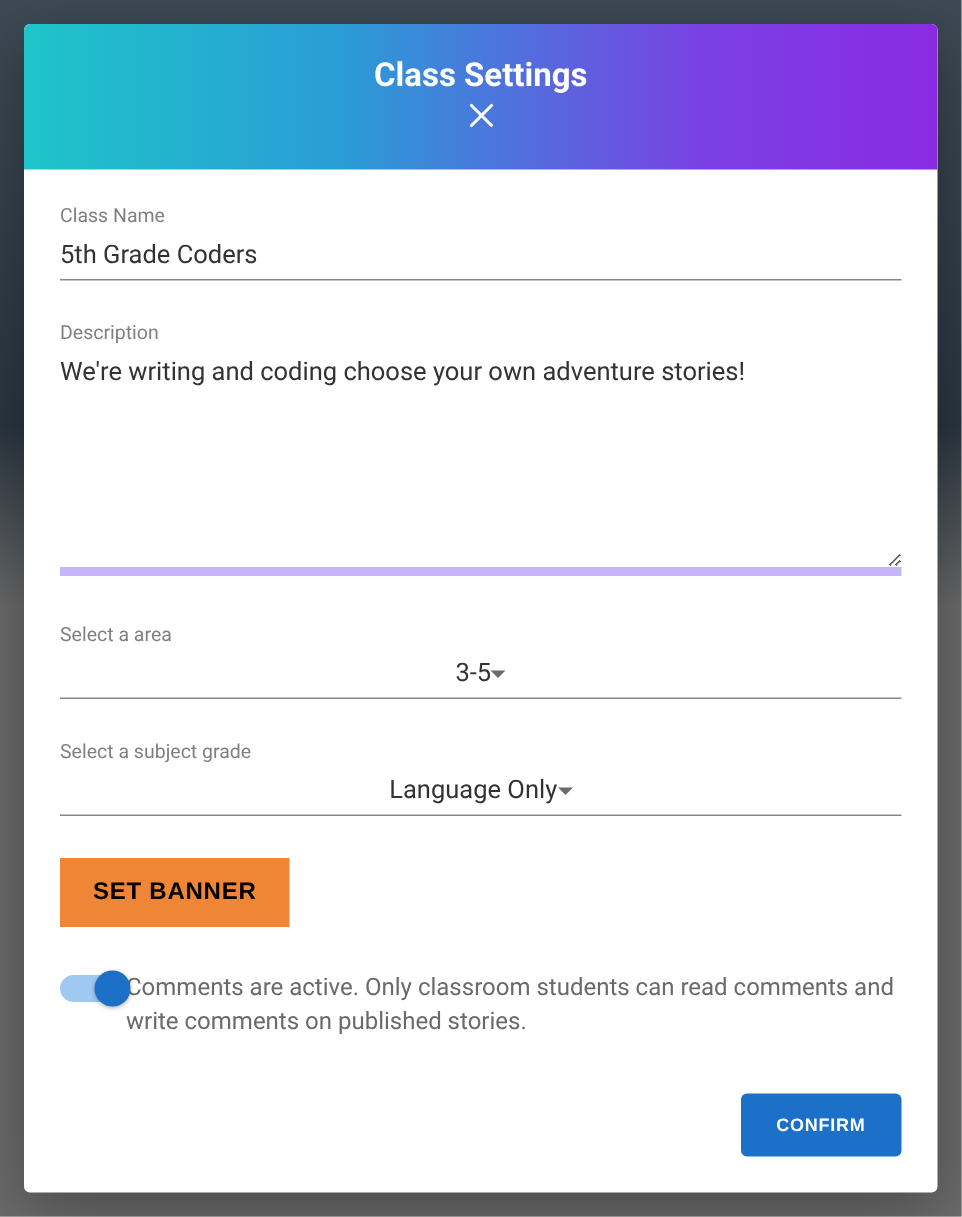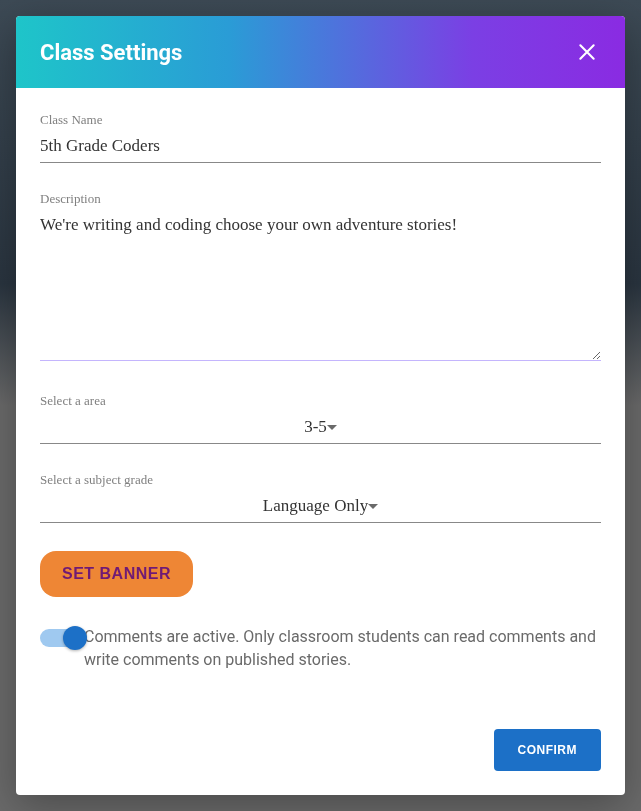--- a/index.html
+++ b/index.html
@@ -32,20 +32,21 @@
       display: flex;
       flex-direction: column;
       overflow: hidden;
     }
     .modal-header {
       background: linear-gradient(90deg, #1ec5c9 0%, #2a9cd6 35%, #7b3fe4 75%, #8a2be2 100%);
       padding: 22px 24px;
       display: flex;
       align-items: center;
       justify-content: space-between;
+      flex-direction: column;
     }
     .modal-title {
       color: #fff;
       font-size: 22px;
       font-weight: 700;
     }
     .close-btn {
       background: none;
       border: none;
       cursor: pointer;
@@ -58,21 +59,20 @@
       width: 20px;
       height: 20px;
     }
     .modal-body {
       flex: 1;
       padding: 24px 24px 20px 24px;
       overflow-y: auto;
     }
     .field {
       margin-bottom: 28px;
-      font-family: Liberation Serif, serif;
     }
     .field-label {
       font-size: 13px;
       color: #808080;
       margin-bottom: 4px;
       display: block;
     }
     .text-input {
       width: 100%;
       border: none;
@@ -80,21 +80,21 @@
       font-size: 17px;
       color: #333;
       padding: 4px 0 6px 0;
       outline: none;
       background: transparent;
       font-family: inherit;
     }
     .textarea-input {
       width: 100%;
       border: none;
-      border-bottom: 1px solid #c4b5fd;
+      border-bottom: 6px solid #c4b5fd;
       font-size: 17px;
       color: #333;
       padding: 4px 0 6px 0;
       outline: none;
       background: transparent;
       font-family: inherit;
       resize: both;
       min-height: 150px;
     }
     .select-wrapper {
@@ -112,23 +112,23 @@
     }
     .chevron {
       width: 0;
       height: 0;
       border-left: 5px solid transparent;
       border-right: 5px solid transparent;
       border-top: 5px solid #6a6a6a;
     }
     .set-banner-btn {
       background: #ee8635;
-      color: #701a75;
-      border: none;
-      border-radius: 16px;
+      color: #000000;
+      border: none;
+      border-radius: 0;
       font-size: 16px;
       font-weight: 700;
       letter-spacing: 0.5px;
       padding: 14px 22px;
       cursor: pointer;
       text-transform: uppercase;
     }
     .toggle-row {
       display: flex;
       align-items: flex-start;

